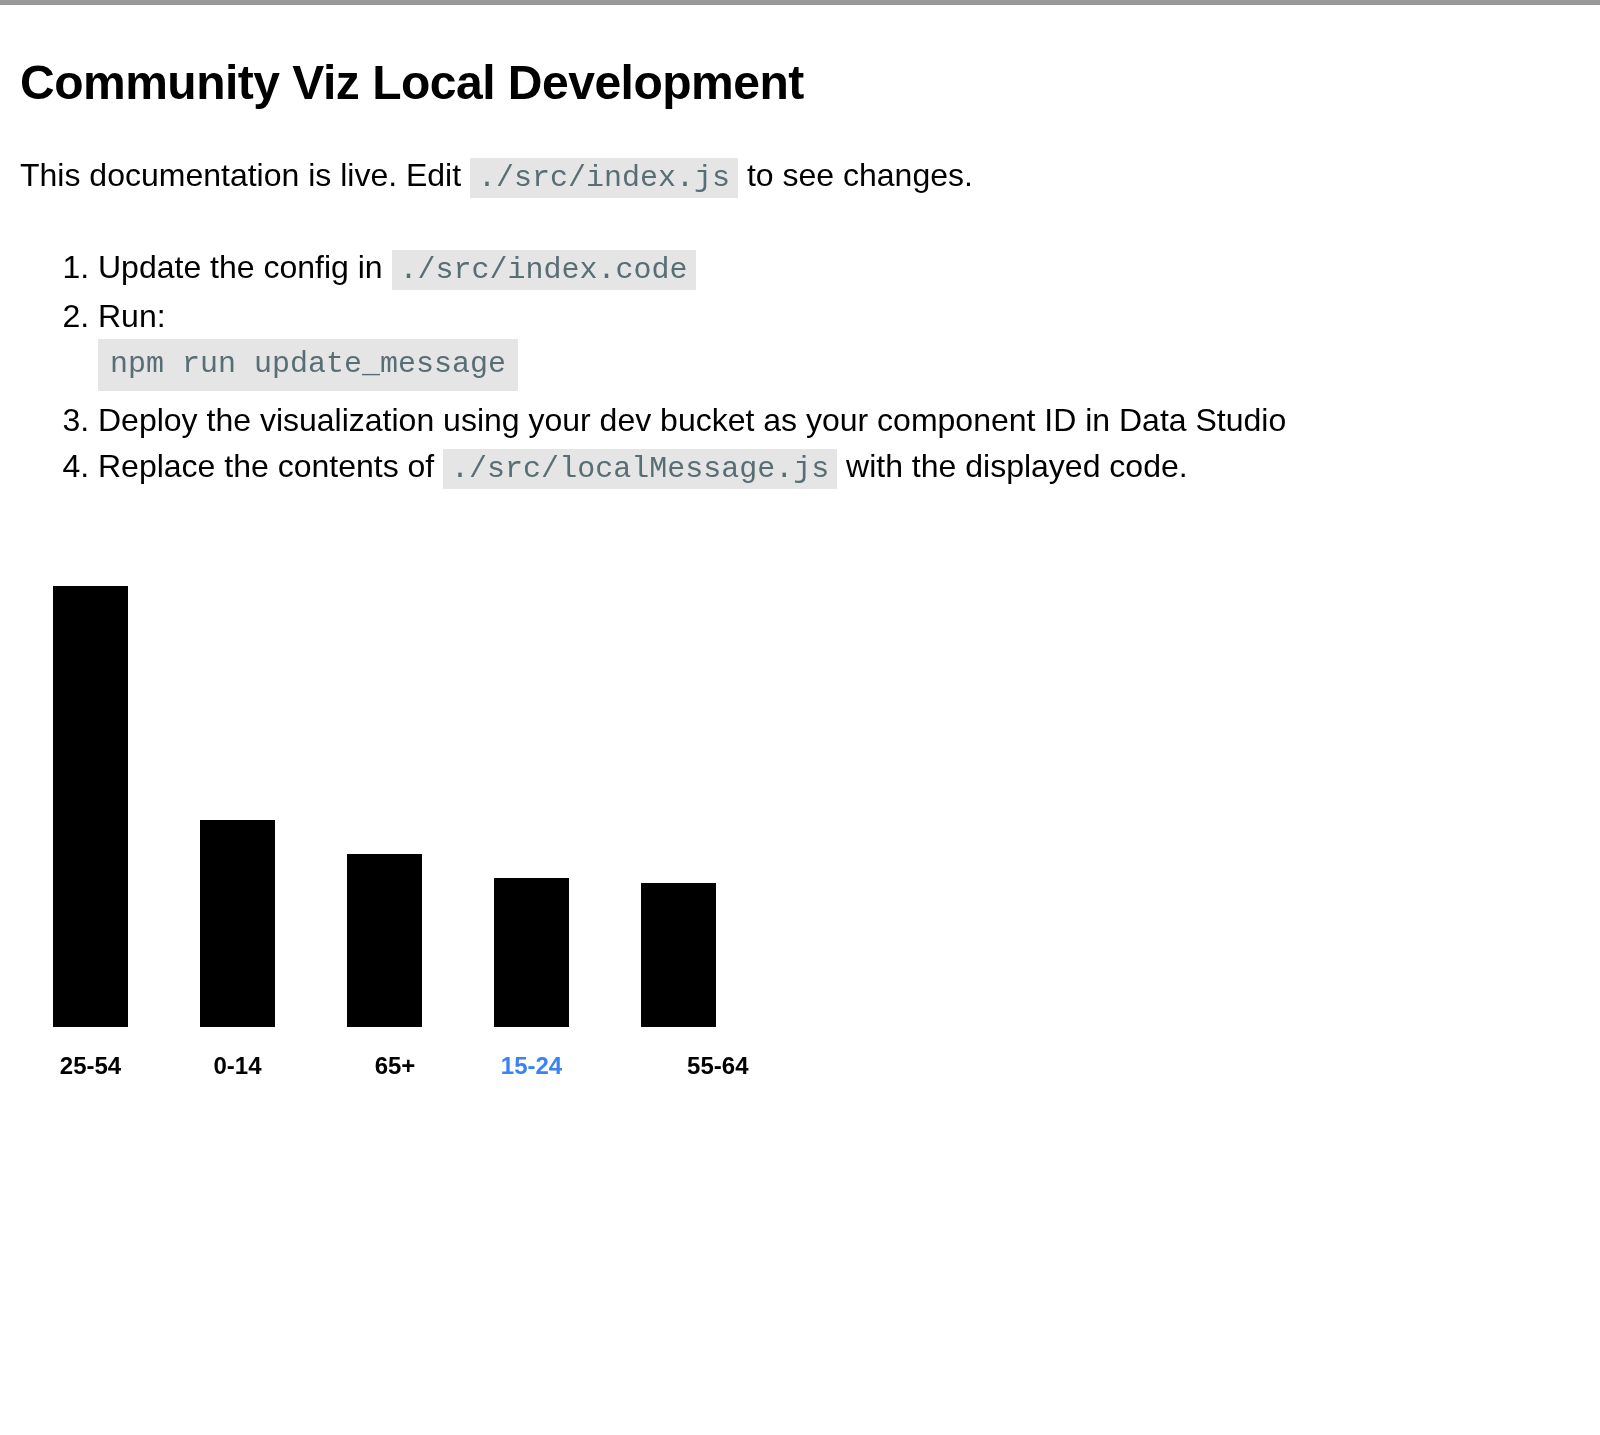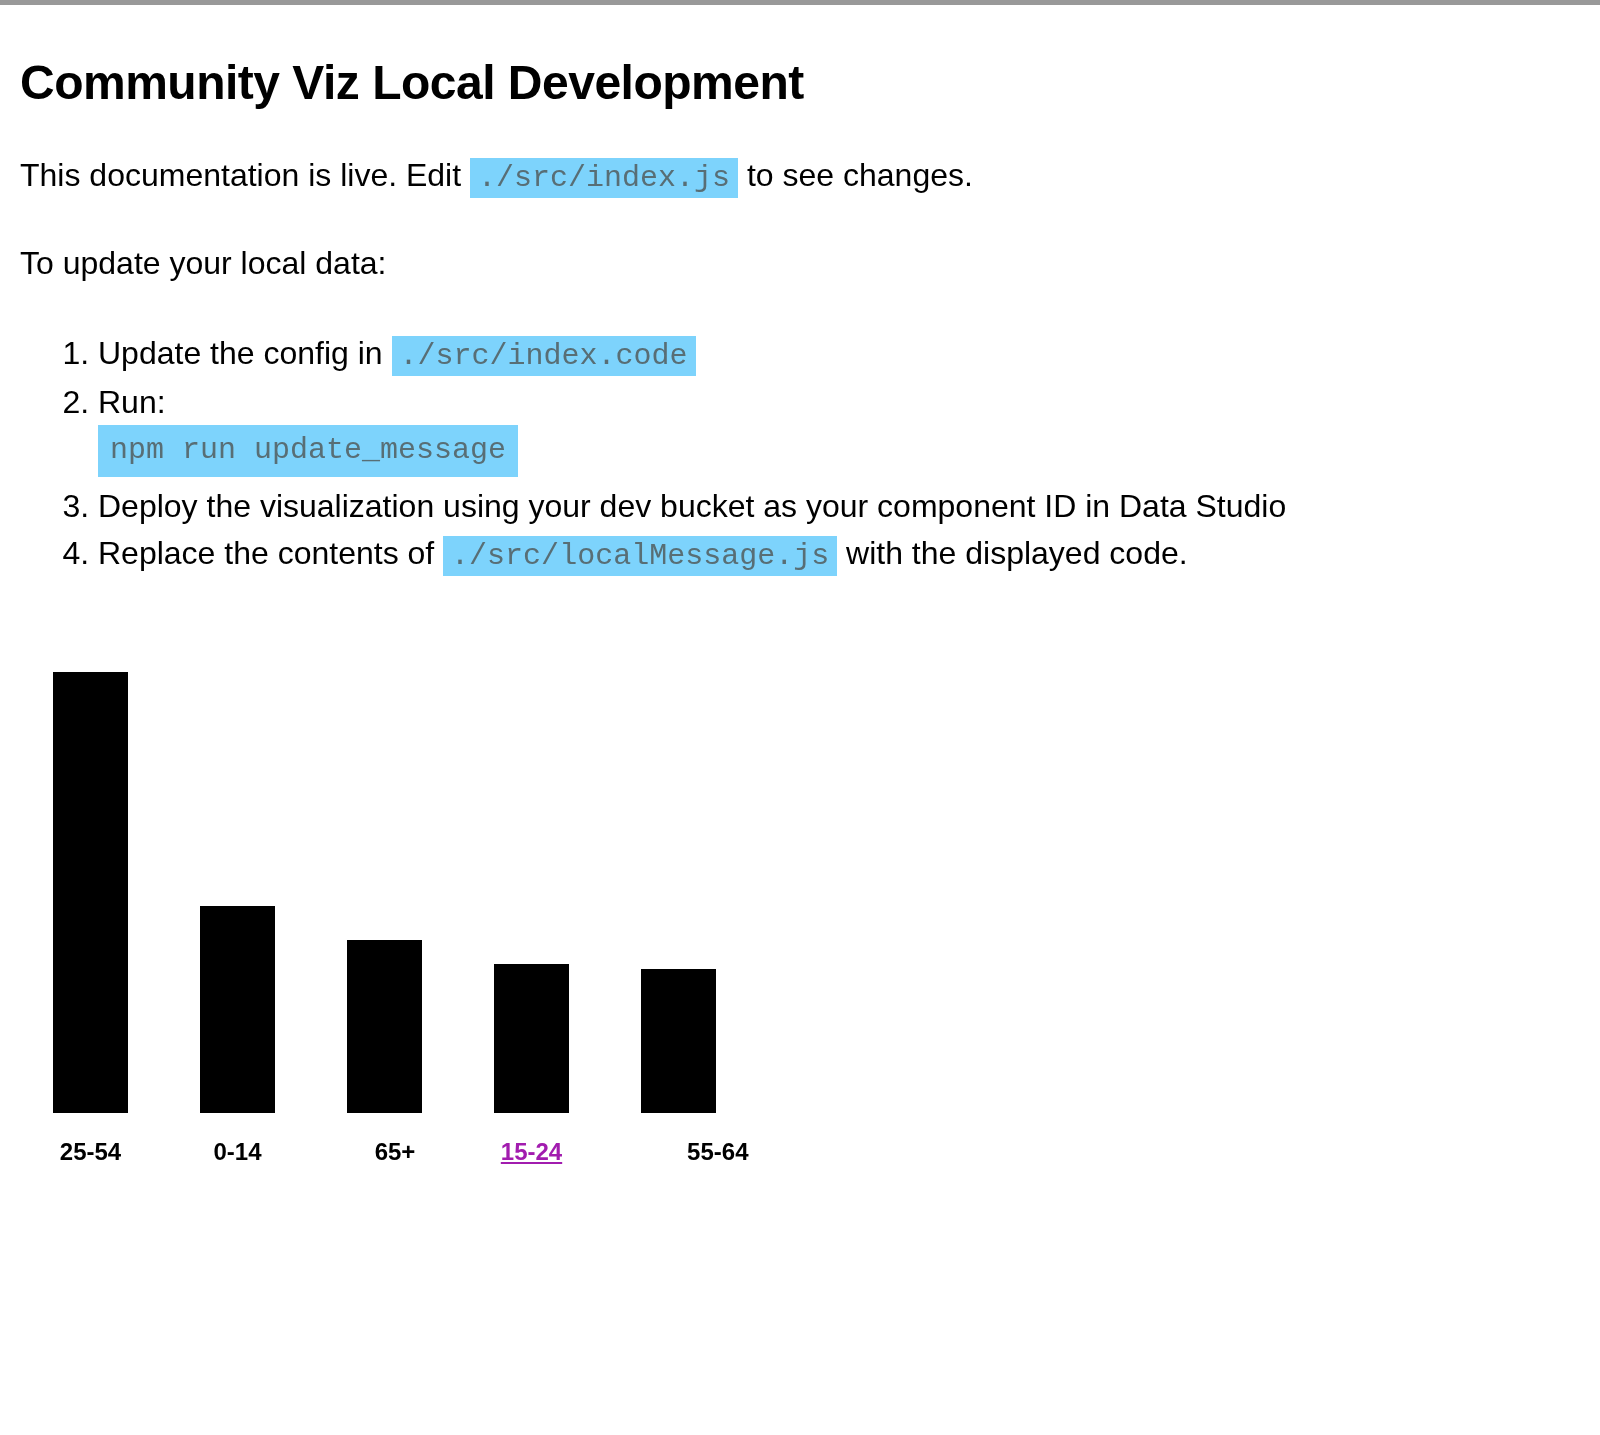--- a/index.html
+++ b/index.html
@@ -40,21 +40,21 @@
   ol.steps {
     margin: 44px 0 40px 0;
     padding-left: 78px;
   }
   ol.steps li {
     line-height: 1.45;
   }
   code.inline, pre.block {
     font-family: "Liberation Mono", "DejaVu Sans Mono", monospace;
     font-size: 30px;
-    background: #7dd3fc;
+    background: #e5e5e5;
     color: #586e75;
   }
   code.inline {
     padding: 3px 8px;
   }
   pre.block {
     display: table;
     margin: 0 0 6px 0;
     padding: 4px 12px 6px 12px;
     line-height: 1.4;
@@ -88,36 +88,35 @@
 <body>
 
 <div class="top-strip"></div>
 
 <main class="page">
 
   <h2 class="page-title">Community Viz Local Development</h2>
 
   <p><span>This documentation is live. Edit </span><code class="inline">./src/index.js</code><span> to see changes.</span></p>
 
-  <p>To update your local data:</p>
 
   <ol class="steps">
     <li><span>Update the config in </span><code class="inline">./src/index.code</code><span></span></li>
     <li><span>Run:</span><pre class="block">npm run update_message</pre></li>
     <li><span>Deploy the visualization using your dev bucket as your component ID in Data Studio</span></li>
     <li><span>Replace the contents of </span><code class="inline">./src/localMessage.js</code><span> with the displayed code.</span></li>
   </ol>
 
 
   <div class="chart" id="chart">
       <div class="bar" style="left: 33px; width: 75px; top: 52px; height: 441px; background: rgb(0, 0, 0);"></div>
       <div class="bar-label" style="left: 0.5px; top: 518px; color: rgb(0, 0, 0);">25-54</div>
       <div class="bar" style="left: 180px; width: 75px; top: 286px; height: 207px; background: rgb(0, 0, 0);"></div>
       <div class="bar-label" style="left: 147.5px; top: 518px; color: rgb(0, 0, 0);">0-14</div>
       <div class="bar" style="left: 327px; width: 75px; top: 320px; height: 173px; background: rgb(0, 0, 0);"></div>
       <div class="bar-label" style="left: 305px; top: 518px; color: rgb(0, 0, 0);">65+</div>
       <div class="bar" style="left: 474px; width: 75px; top: 344px; height: 149px; background: rgb(0, 0, 0);"></div>
-      <div class="bar-label" style="left: 441.5px; top: 518px; color: #a21caf; text-decoration: underline;">15-24</div>
+      <div class="bar-label" style="left: 441.5px; top: 518px; color: #3b82f6;">15-24</div>
       <div class="bar" style="left: 621px; width: 75px; top: 349px; height: 144px; background: rgb(0, 0, 0);"></div>
       <div class="bar-label" style="left: 588.5px; top: 518px; color: rgb(0, 0, 0); text-align: right;">55-64</div>
     </div>
 
 </main>
 
 </body></html>

